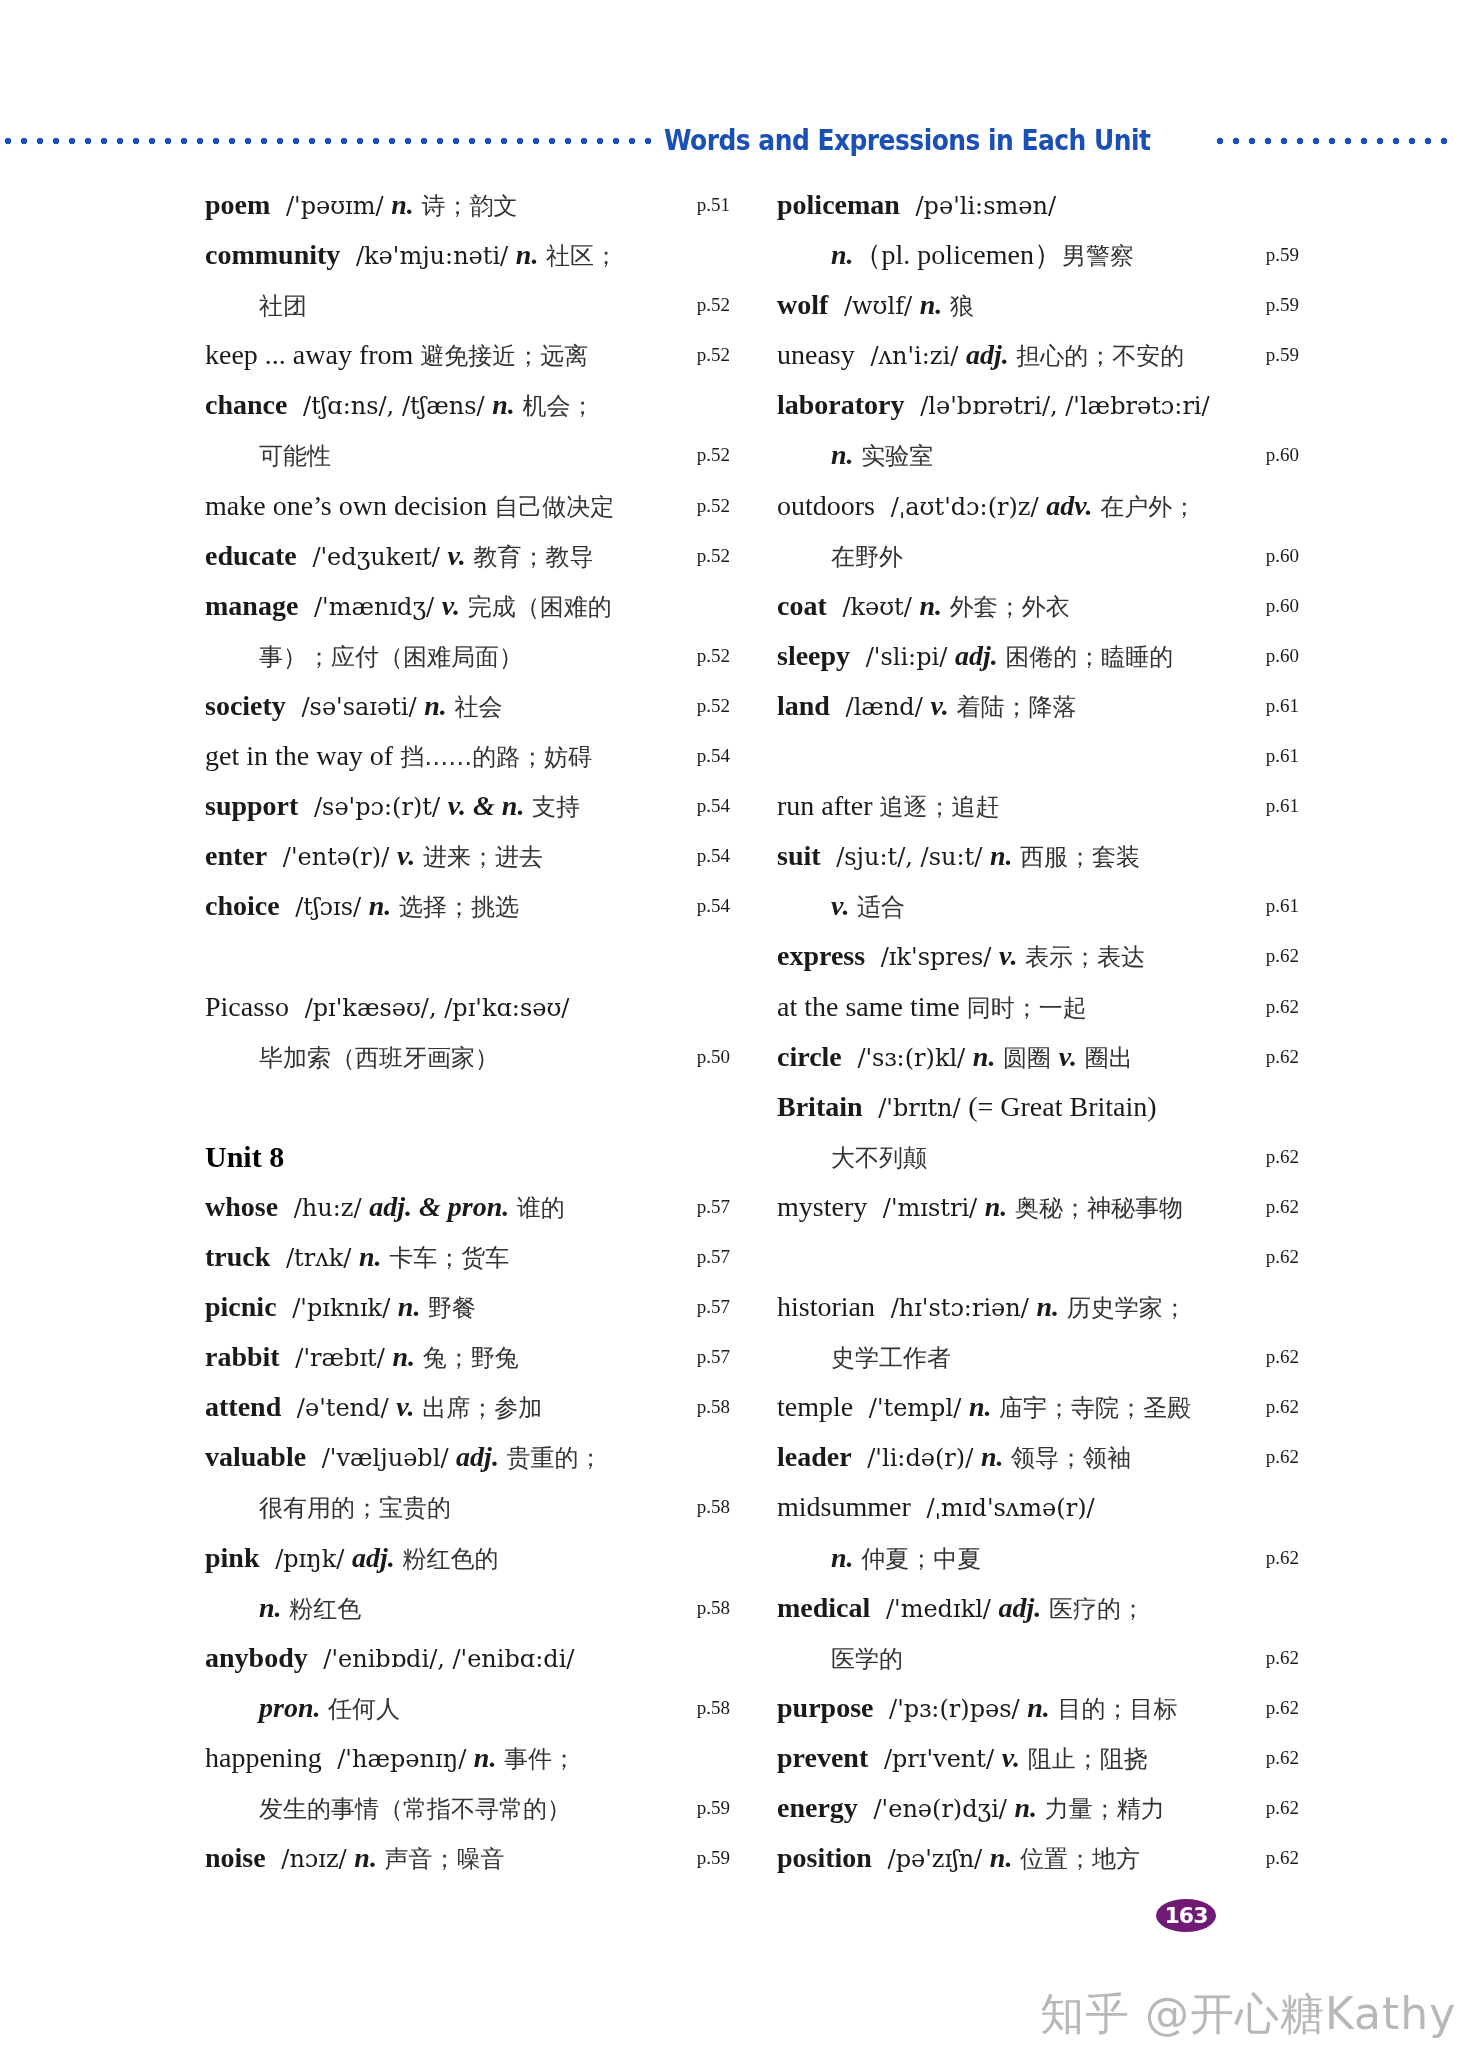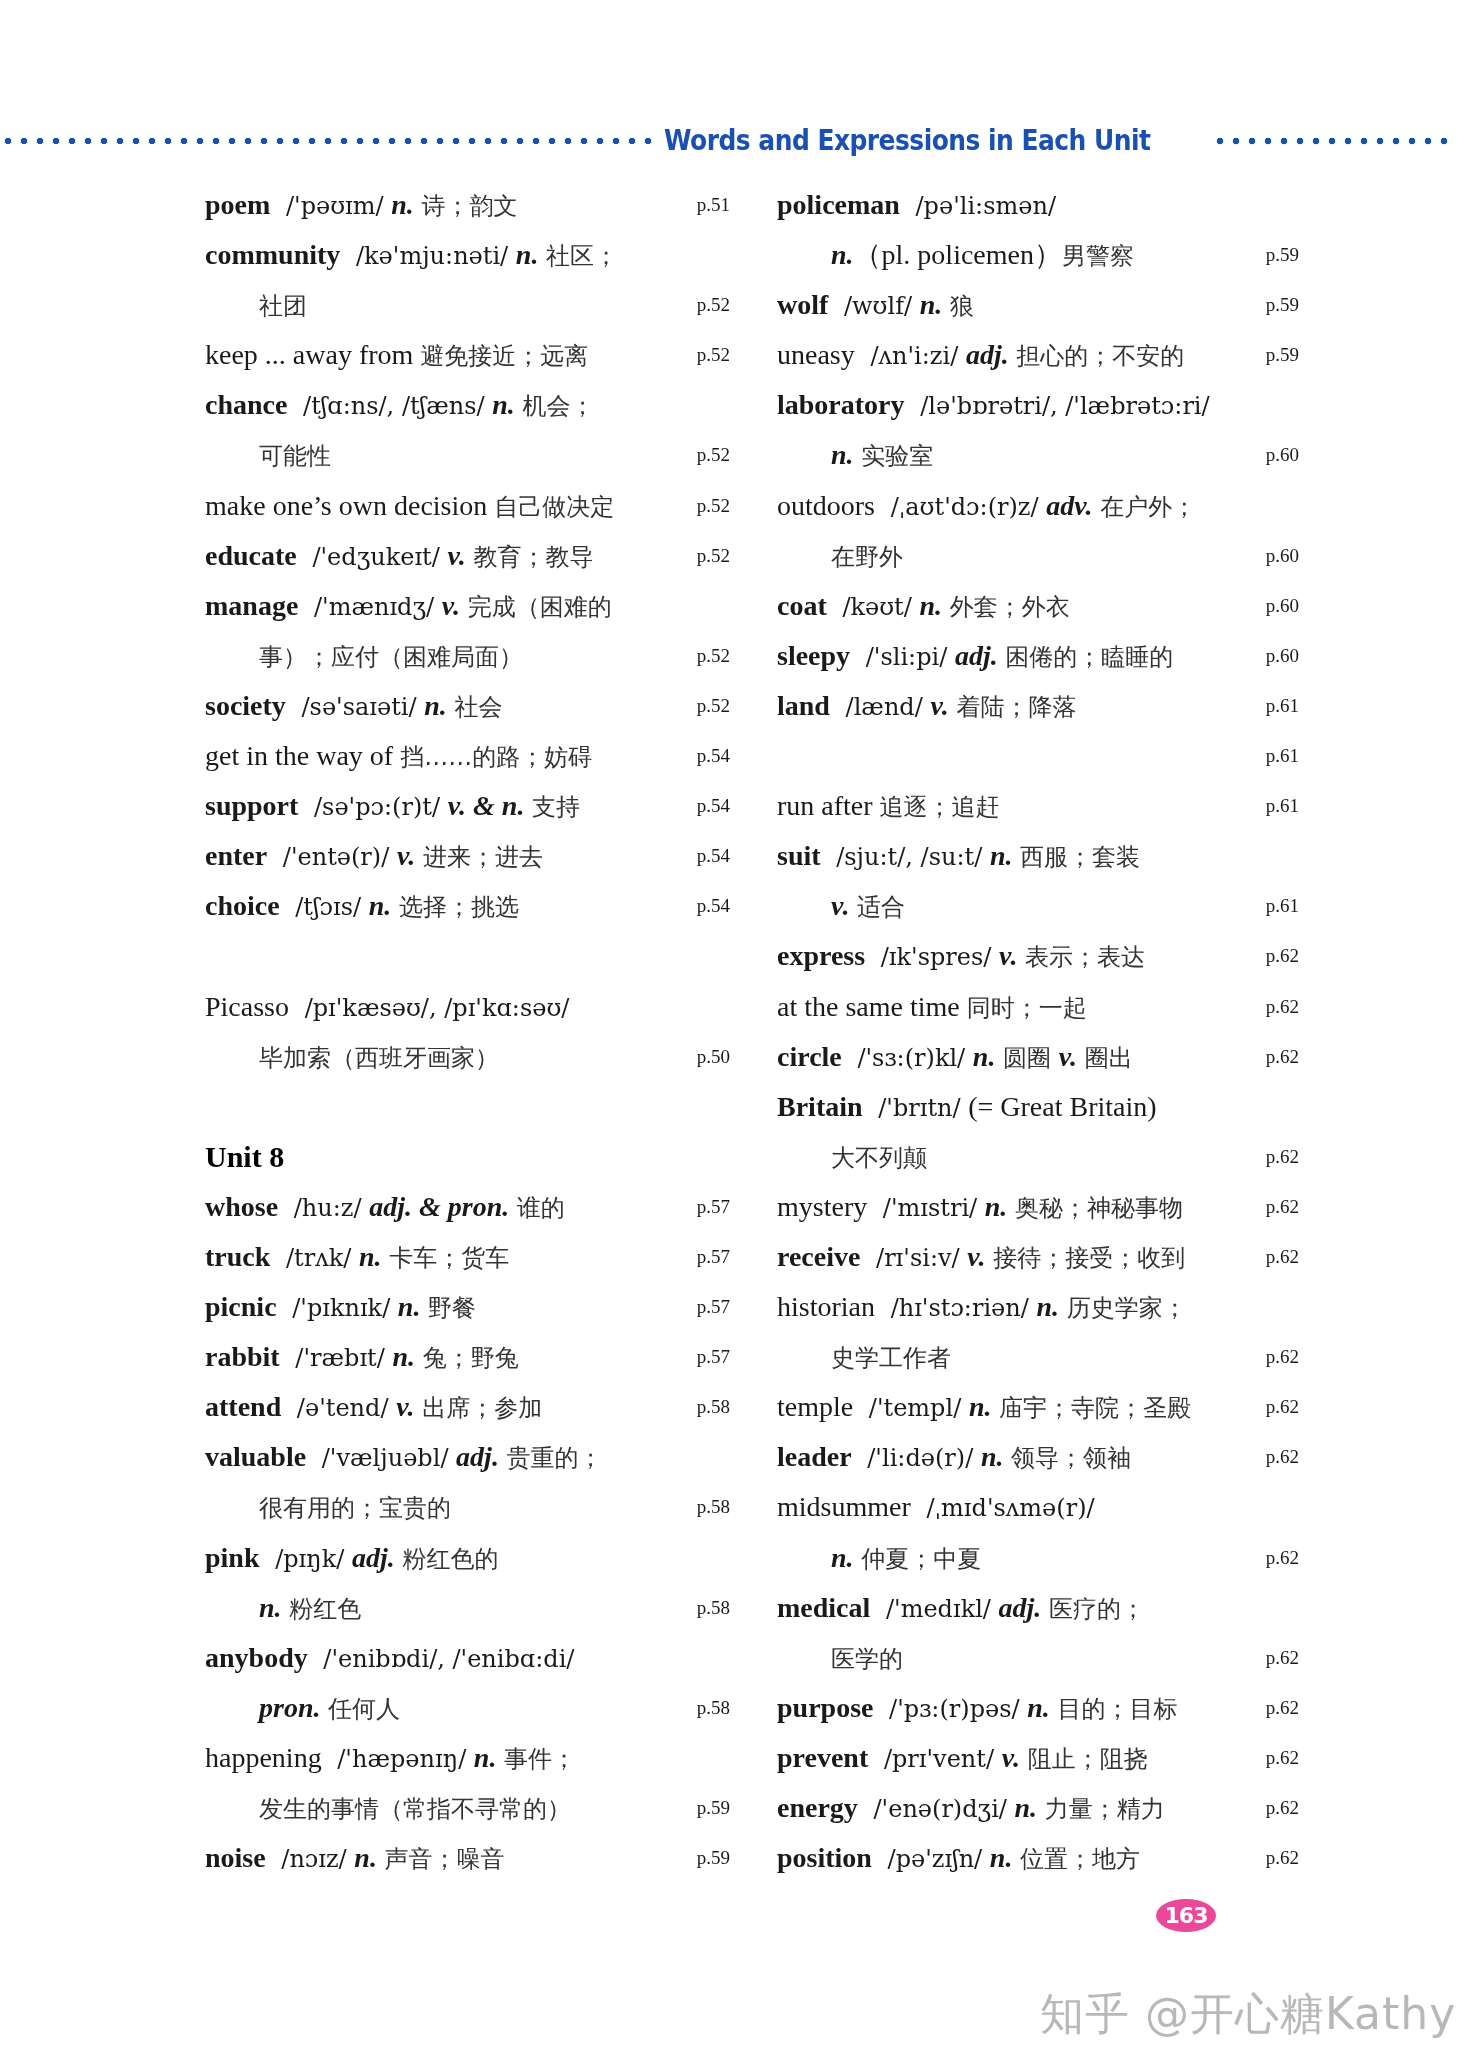--- a/index.html
+++ b/index.html
@@ -24,21 +24,21 @@
   .row .text { position: absolute; left: 0; top: 0; }
   .row.indent .text { left: 54px; }
   .row .page { position: absolute; right: 0; top: 0; font-size: 19px; }
   .term { font-weight: bold; text-align: center; }
   .phon { font-family: "DejaVu Serif", serif; font-size: 24px; margin-left: 8px; }
   .pos { font-style: italic; font-weight: bold; }
   .zh { font-family: "DejaVu Sans", sans-serif; font-size: 24px; color: #333; }
   .unit-heading { font-family: "Liberation Serif", serif; font-weight: bold; font-size: 30px; color: #000000; }
 
   .page-badge { position: absolute; left: 1156px; top: 1899px; width: 60px; height: 33px; border-radius: 50%;
-                background: #ec4899; color: #ffffff; font-family: "DejaVu Sans", sans-serif; font-weight: bold;
+                background: #701a75; color: #ffffff; font-family: "DejaVu Sans", sans-serif; font-weight: bold;
                 font-size: 22px; line-height: 33px; text-align: center; letter-spacing: -1px; }
   .watermark { position: absolute; left: 1040px; top: 1985px; font-family: "DejaVu Sans", sans-serif;
                font-size: 44px; color: #b8b8b8; white-space: nowrap; letter-spacing: 1px; }
 </style>
 </head>
 <body>
 
 <div class="header">
   <div class="dots left"></div>
   <div class="header-title">Words and Expressions in Each Unit</div>
@@ -245,21 +245,20 @@
     </div>
     <div class="row indent">
       <div class="text"><span class="zh">大不列颠</span></div>
       <span class="page">p.62</span>
     </div>
     <div class="row">
       <div class="text"><span class="plain">mystery</span><span class="phon"> /'mɪstri/ </span><span class="pos">n.</span><span class="zh"> 奥秘；神秘事物</span></div>
       <span class="page">p.62</span>
     </div>
     <div class="row">
-      <div class="text"><span class="term">receive</span><span class="phon"> /rɪ'si:v/ </span><span class="pos">v.</span><span class="zh"> 接待；接受；收到</span></div>
       <span class="page">p.62</span>
     </div>
     <div class="row">
       <div class="text"><span class="plain">historian</span><span class="phon"> /hɪ'stɔ:riən/ </span><span class="pos">n.</span><span class="zh"> 历史学家；</span></div>
     </div>
     <div class="row indent">
       <div class="text"><span class="zh">史学工作者</span></div>
       <span class="page">p.62</span>
     </div>
     <div class="row">

